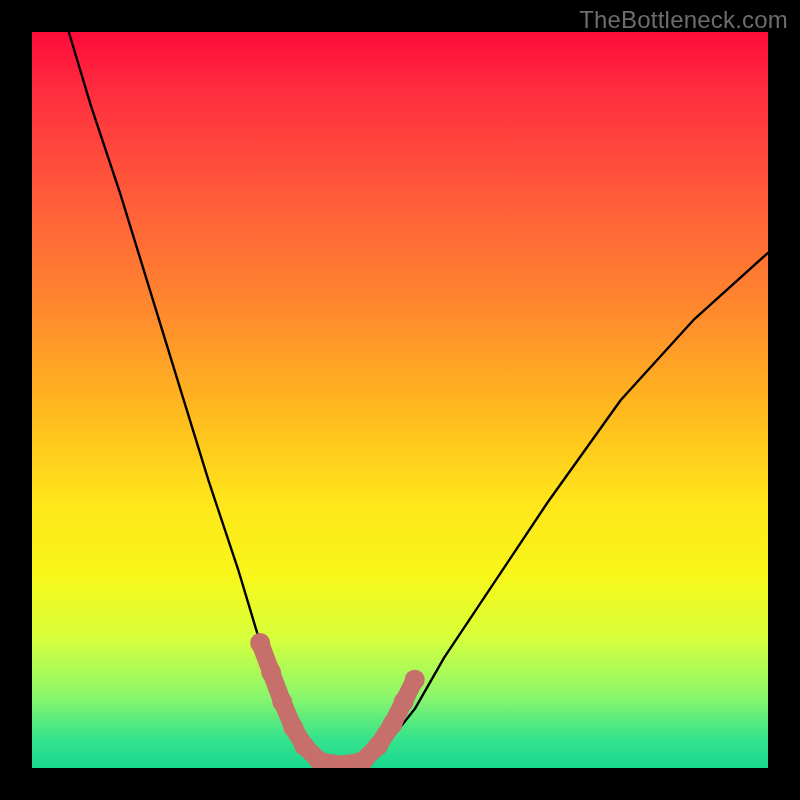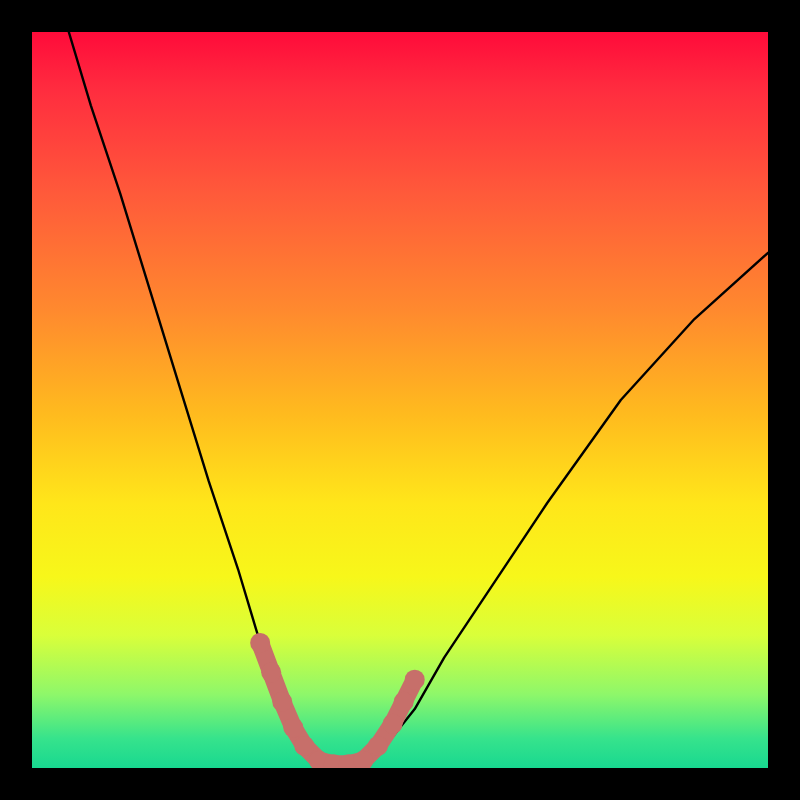--- a/index.html
+++ b/index.html
@@ -52,20 +52,21 @@
     position: absolute;
     left: 0; top: 0;
     width: 736px;
     height: 736px;
   }
 </style>
 </head>
 <body>
 
 <div class="frame">
+  <div class="watermark">TheBottleneck.com</div>
   <div class="plot">
     <svg class="curve" viewBox="0 0 736 736" preserveAspectRatio="none">
       <path id="curve-path" fill="none" stroke="#000000" stroke-width="2.4" stroke-linecap="round" stroke-linejoin="round" d="M36.80 0.00 L58.88 73.60 L88.32 161.92 L117.76 257.60 L147.20 353.28 L176.64 448.96 L206.08 537.28 L228.16 610.88 L242.88 655.04 L257.60 691.84 L272.32 713.92 L287.04 728.64 L301.76 736.00 L316.48 736.00 L331.20 728.64 L353.28 713.92 L382.72 677.12 L412.16 625.60 L456.32 559.36 L515.20 471.04 L588.80 368.00 L662.40 287.04 L736.00 220.80"></path>
       <g id="markers">
           <line x1="371.68" y1="669.76" x2="382.72" y2="647.68" stroke="#c76f6a" stroke-width="18" stroke-linecap="round"></line>
           <line x1="360.64" y1="691.84" x2="371.68" y2="669.76" stroke="#c76f6a" stroke-width="18" stroke-linecap="round"></line>
           <line x1="345.92" y1="713.92" x2="360.64" y2="691.84" stroke="#c76f6a" stroke-width="18" stroke-linecap="round"></line>
           <line x1="331.20" y1="728.64" x2="345.92" y2="713.92" stroke="#c76f6a" stroke-width="18" stroke-linecap="round"></line>
           <line x1="316.48" y1="732.32" x2="331.20" y2="728.64" stroke="#c76f6a" stroke-width="18" stroke-linecap="round"></line>
           <line x1="301.76" y1="732.32" x2="316.48" y2="732.32" stroke="#c76f6a" stroke-width="18" stroke-linecap="round"></line>

